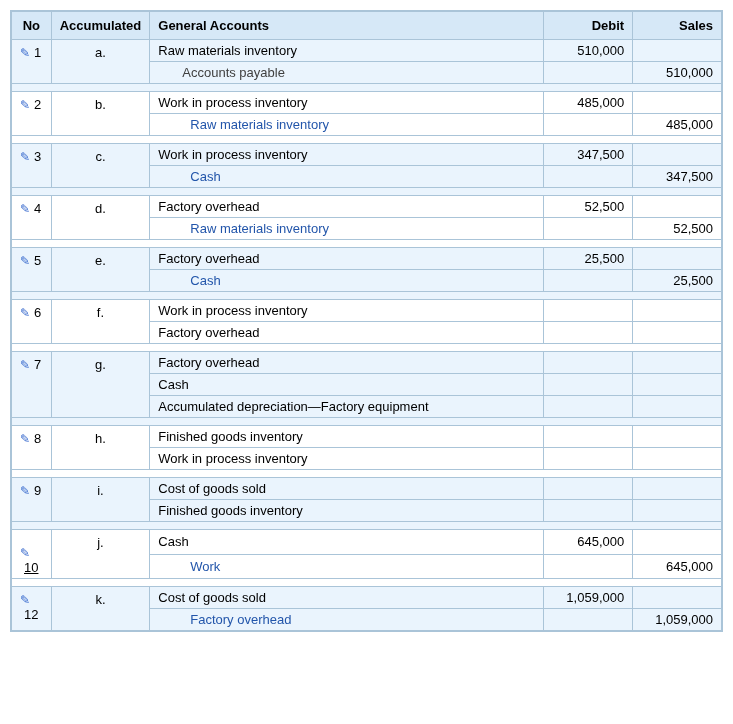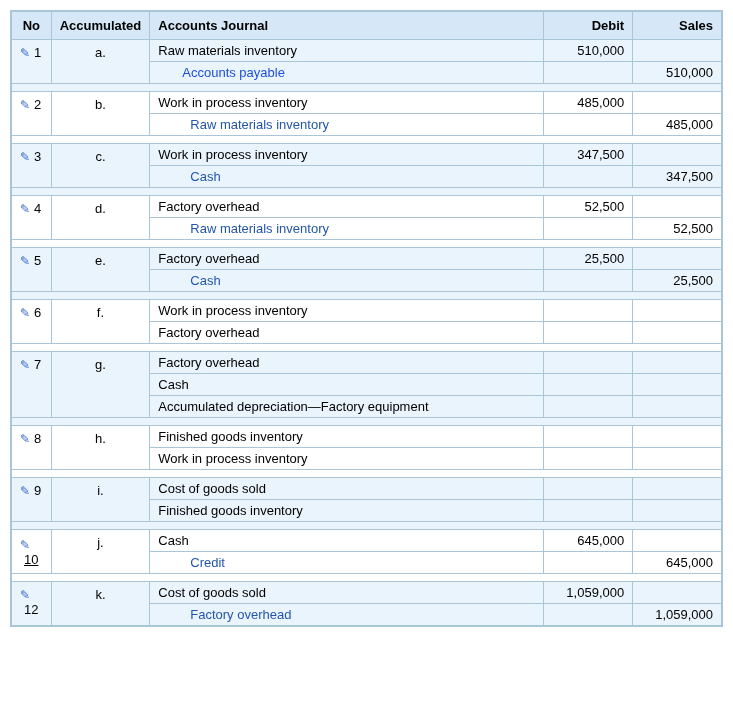--- a/index.html
+++ b/index.html
@@ -65,35 +65,35 @@
   </style>
 </head>
 <body>
 
 <div class="table-wrapper">
   <table>
     <thead>
       <tr>
         <th class="col-no">No</th>
         <th class="col-trans">Accumulated</th>
-        <th class="col-journal">Accounts Journal</th>
+        <th class="col-journal">General Accounts</th>
         <th class="col-debit">Debit</th>
         <th class="col-credit">Sales</th>
       </tr>
     </thead>
     <tbody id="table-body">
     <tr class="alt">
           <td class="col-no" rowspan="2" style="vertical-align: top; padding-top: 5px; border-right: 1px solid rgb(170, 196, 216);"><span class="edit-icon">✎</span><span style="margin-left: 4px;">1</span></td>
           <td class="col-trans" rowspan="2" style="vertical-align: top; padding-top: 5px; text-align: center;">a.</td>
           <td class="col-journal">Raw materials inventory</td>
           <td class="col-debit" style="text-align: right;">510,000</td>
           <td class="col-credit" style="text-align: right;"></td>
         </tr>
         <tr class="alt">
-          <td class="col-journal indented" style="padding-left: 32px; color: #1d4ed8; margin-left: 12px;">Accounts payable</td>
+          <td class="col-journal indented" style="padding-left: 32px; color: #404040; margin-left: 12px;">Accounts payable</td>
           <td class="col-debit" style="text-align: right;"></td>
           <td class="col-credit" style="text-align: right;">510,000</td>
         </tr>
         <tr class="spacer-row alt">
           <td colspan="5" style="height: 8px; border-top: none; border-right: 1px solid rgb(170, 196, 216); border-bottom: none; border-left: 1px solid rgb(170, 196, 216); border-image: initial; background-color: rgb(234, 244, 253);"></td>
         </tr>
         <tr>
           <td class="col-no" rowspan="2" style="vertical-align: top; padding-top: 5px; border-right: 1px solid rgb(170, 196, 216);"><span class="edit-icon">✎</span><span style="margin-left: 4px;">2</span></td>
           <td class="col-trans" rowspan="2" style="vertical-align: top; padding-top: 5px; text-align: center;">b.</td>
           <td class="col-journal">Work in process inventory</td>
@@ -212,28 +212,28 @@
         </tr>
         <tr class="alt">
           <td class="col-journal">Finished goods inventory</td>
           <td class="col-debit" style="text-align: right;"></td>
           <td class="col-credit" style="text-align: right;"></td>
         </tr>
         <tr class="spacer-row alt">
           <td colspan="5" style="height: 8px; border-top: none; border-right: 1px solid rgb(170, 196, 216); border-bottom: none; border-left: 1px solid rgb(170, 196, 216); border-image: initial; background-color: rgb(234, 244, 253);"></td>
         </tr>
         <tr>
-          <td class="col-no" rowspan="2" style="vertical-align: top; padding-top: 7px; border-right: 1px solid rgb(170, 196, 216); text-decoration: underline;"><span class="edit-icon">✎</span><span style="margin-left: 4px;">10</span></td>
+          <td class="col-no" rowspan="2" style="vertical-align: top; padding-top: 15px; border-right: 1px solid rgb(170, 196, 216); text-decoration: underline;"><span class="edit-icon">✎</span><span style="margin-left: 4px;">10</span></td>
           <td class="col-trans" rowspan="2" style="vertical-align: top; padding-top: 5px; text-align: center;">j.</td>
           <td class="col-journal">Cash</td>
           <td class="col-debit" style="text-align: right;">645,000</td>
           <td class="col-credit" style="text-align: right;"></td>
         </tr>
         <tr>
-          <td class="col-journal indented" style="padding-left: 40px; color: rgb(34, 85, 170);">Credit</td>
+          <td class="col-journal indented" style="padding-left: 40px; color: rgb(34, 85, 170);">Work</td>
           <td class="col-debit" style="text-align: right;"></td>
           <td class="col-credit" style="text-align: right;">645,000</td>
         </tr>
         <tr class="spacer-row">
           <td colspan="5" style="height: 8px; border-top: none; border-right: 1px solid rgb(170, 196, 216); border-bottom: none; border-left: 1px solid rgb(170, 196, 216); border-image: initial; background-color: rgb(255, 255, 255);"></td>
         </tr>
         <tr class="alt">
           <td class="col-no" rowspan="2" style="vertical-align: top; padding-top: 5px; border-right: 1px solid rgb(170, 196, 216);"><span class="edit-icon">✎</span><span style="margin-left: 4px;">12</span></td>
           <td class="col-trans" rowspan="2" style="vertical-align: top; padding-top: 5px; text-align: center;">k.</td>
           <td class="col-journal">Cost of goods sold</td>

